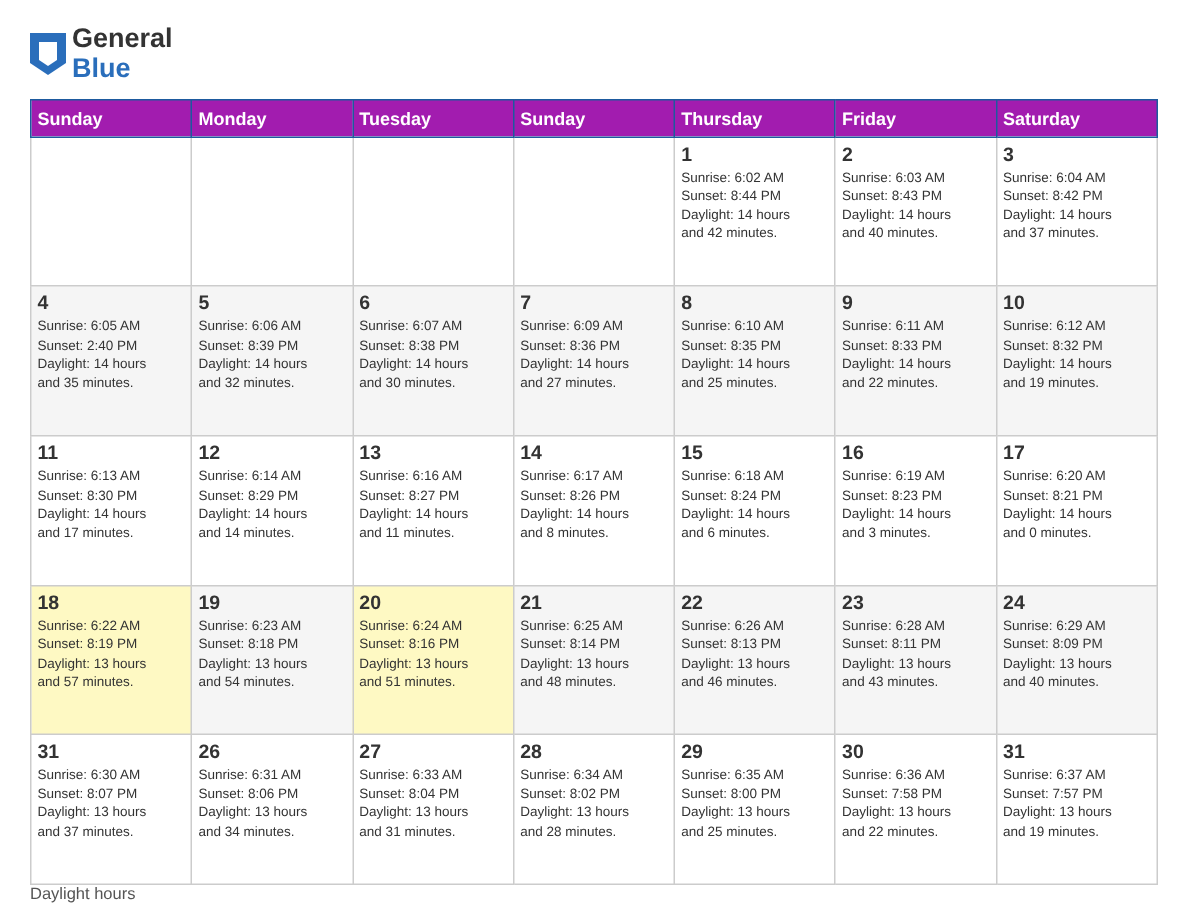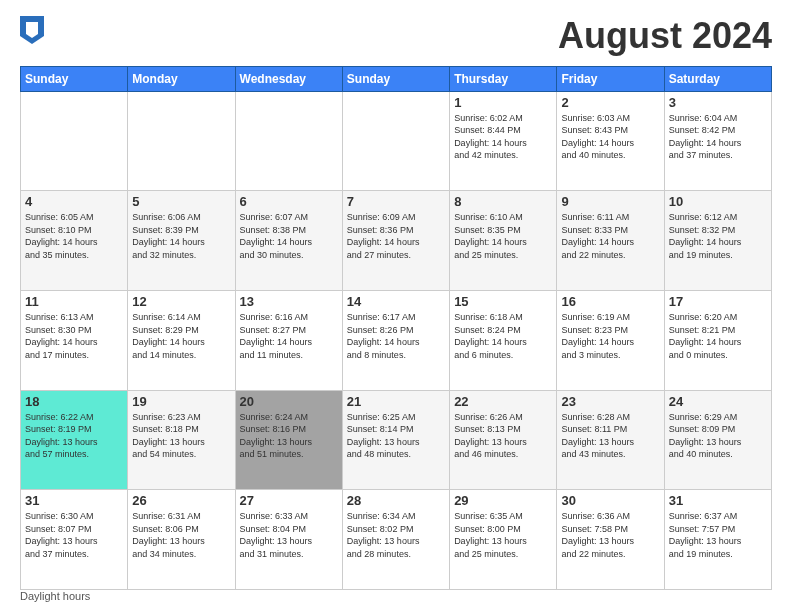--- a/index.html
+++ b/index.html
@@ -53,21 +53,21 @@
       color: #333;
     }
     .calendar {
       flex: 1;
       border: 1px solid #ccc;
       border-collapse: collapse;
       width: 100%;
       table-layout: fixed;
     }
     .calendar th {
-      background-color: #3b82f6;
+      background-color: #a21caf;
       color: #fff;
       font-size: 12px;
       font-weight: bold;
       padding: 5px 4px;
       border: 1px solid #1d5a9e;
       text-align: left;
     }
     .calendar td {
       border: 1px solid #ccc;
       vertical-align: top;
@@ -108,32 +108,35 @@
 </head>
 <body>
 
 <div class="page">
   <div class="header">
     <div class="logo">
       <svg class="logo-icon" viewBox="0 0 24 28" xmlns="http://www.w3.org/2000/svg">
         <polygon points="0,0 24,0 24,20 12,28 0,20" fill="#2a6ebb"></polygon>
         <polygon points="6,6 18,6 18,18 12,22 6,18" fill="#fff"></polygon>
       </svg>
+      <div class="logo-text">
+        <span class="general">General</span>
+        <span class="blue">Blue</span>
+      </div>
     </div>
     <div class="title-block">
-      <div class="main-title">August 2024</div>
     </div>
   </div>
 
   <table class="calendar">
     <thead>
       <tr>
       <th>Sunday</th>
           <th>Monday</th>
-          <th>Wednesday</th>
+          <th>Tuesday</th>
           <th>Sunday</th>
           <th>Thursday</th>
           <th>Friday</th>
           <th>Saturday</th>
         </tr>
     </thead>
     <tbody id="calendar-body">
     <tr>
           <td class="empty"></td>
           <td class="empty"></td>
@@ -158,21 +161,21 @@
             <div class="day-info" style="white-space: pre-line;">Sunrise: 6:04 AM
 Sunset: 8:42 PM
 Daylight: 14 hours
 and 37 minutes.</div>
           </td>
         </tr>
         <tr style="background: rgb(245, 245, 245);">
           <td style="background: rgb(245, 245, 245);">
             <span class="day-number">4</span>
             <div class="day-info" style="white-space: pre-line;">Sunrise: 6:05 AM
-Sunset: 8:10 PM
+Sunset: 2:40 PM
 Daylight: 14 hours
 and 35 minutes.</div>
           </td>
           <td style="background: rgb(245, 245, 245);">
             <span class="day-number">5</span>
             <div class="day-info" style="white-space: pre-line;">Sunrise: 6:06 AM
 Sunset: 8:39 PM
 Daylight: 14 hours
 and 32 minutes.</div>
           </td>
@@ -257,35 +260,35 @@
           </td>
           <td>
             <span class="day-number">17</span>
             <div class="day-info" style="white-space: pre-line;">Sunrise: 6:20 AM
 Sunset: 8:21 PM
 Daylight: 14 hours
 and 0 minutes.</div>
           </td>
         </tr>
         <tr style="background: rgb(245, 245, 245);">
-          <td style="background: #5eead4;">
+          <td style="background: #fef9c3;">
             <span class="day-number">18</span>
             <div class="day-info" style="white-space: pre-line;">Sunrise: 6:22 AM
 Sunset: 8:19 PM
 Daylight: 13 hours
 and 57 minutes.</div>
           </td>
           <td style="background: rgb(245, 245, 245);">
             <span class="day-number">19</span>
             <div class="day-info" style="white-space: pre-line;">Sunrise: 6:23 AM
 Sunset: 8:18 PM
 Daylight: 13 hours
 and 54 minutes.</div>
           </td>
-          <td style="background: #a3a3a3;">
+          <td style="background: #fef9c3;">
             <span class="day-number">20</span>
             <div class="day-info" style="white-space: pre-line;">Sunrise: 6:24 AM
 Sunset: 8:16 PM
 Daylight: 13 hours
 and 51 minutes.</div>
           </td>
           <td style="background: rgb(245, 245, 245);">
             <span class="day-number">21</span>
             <div class="day-info" style="white-space: pre-line;">Sunrise: 6:25 AM
 Sunset: 8:14 PM

